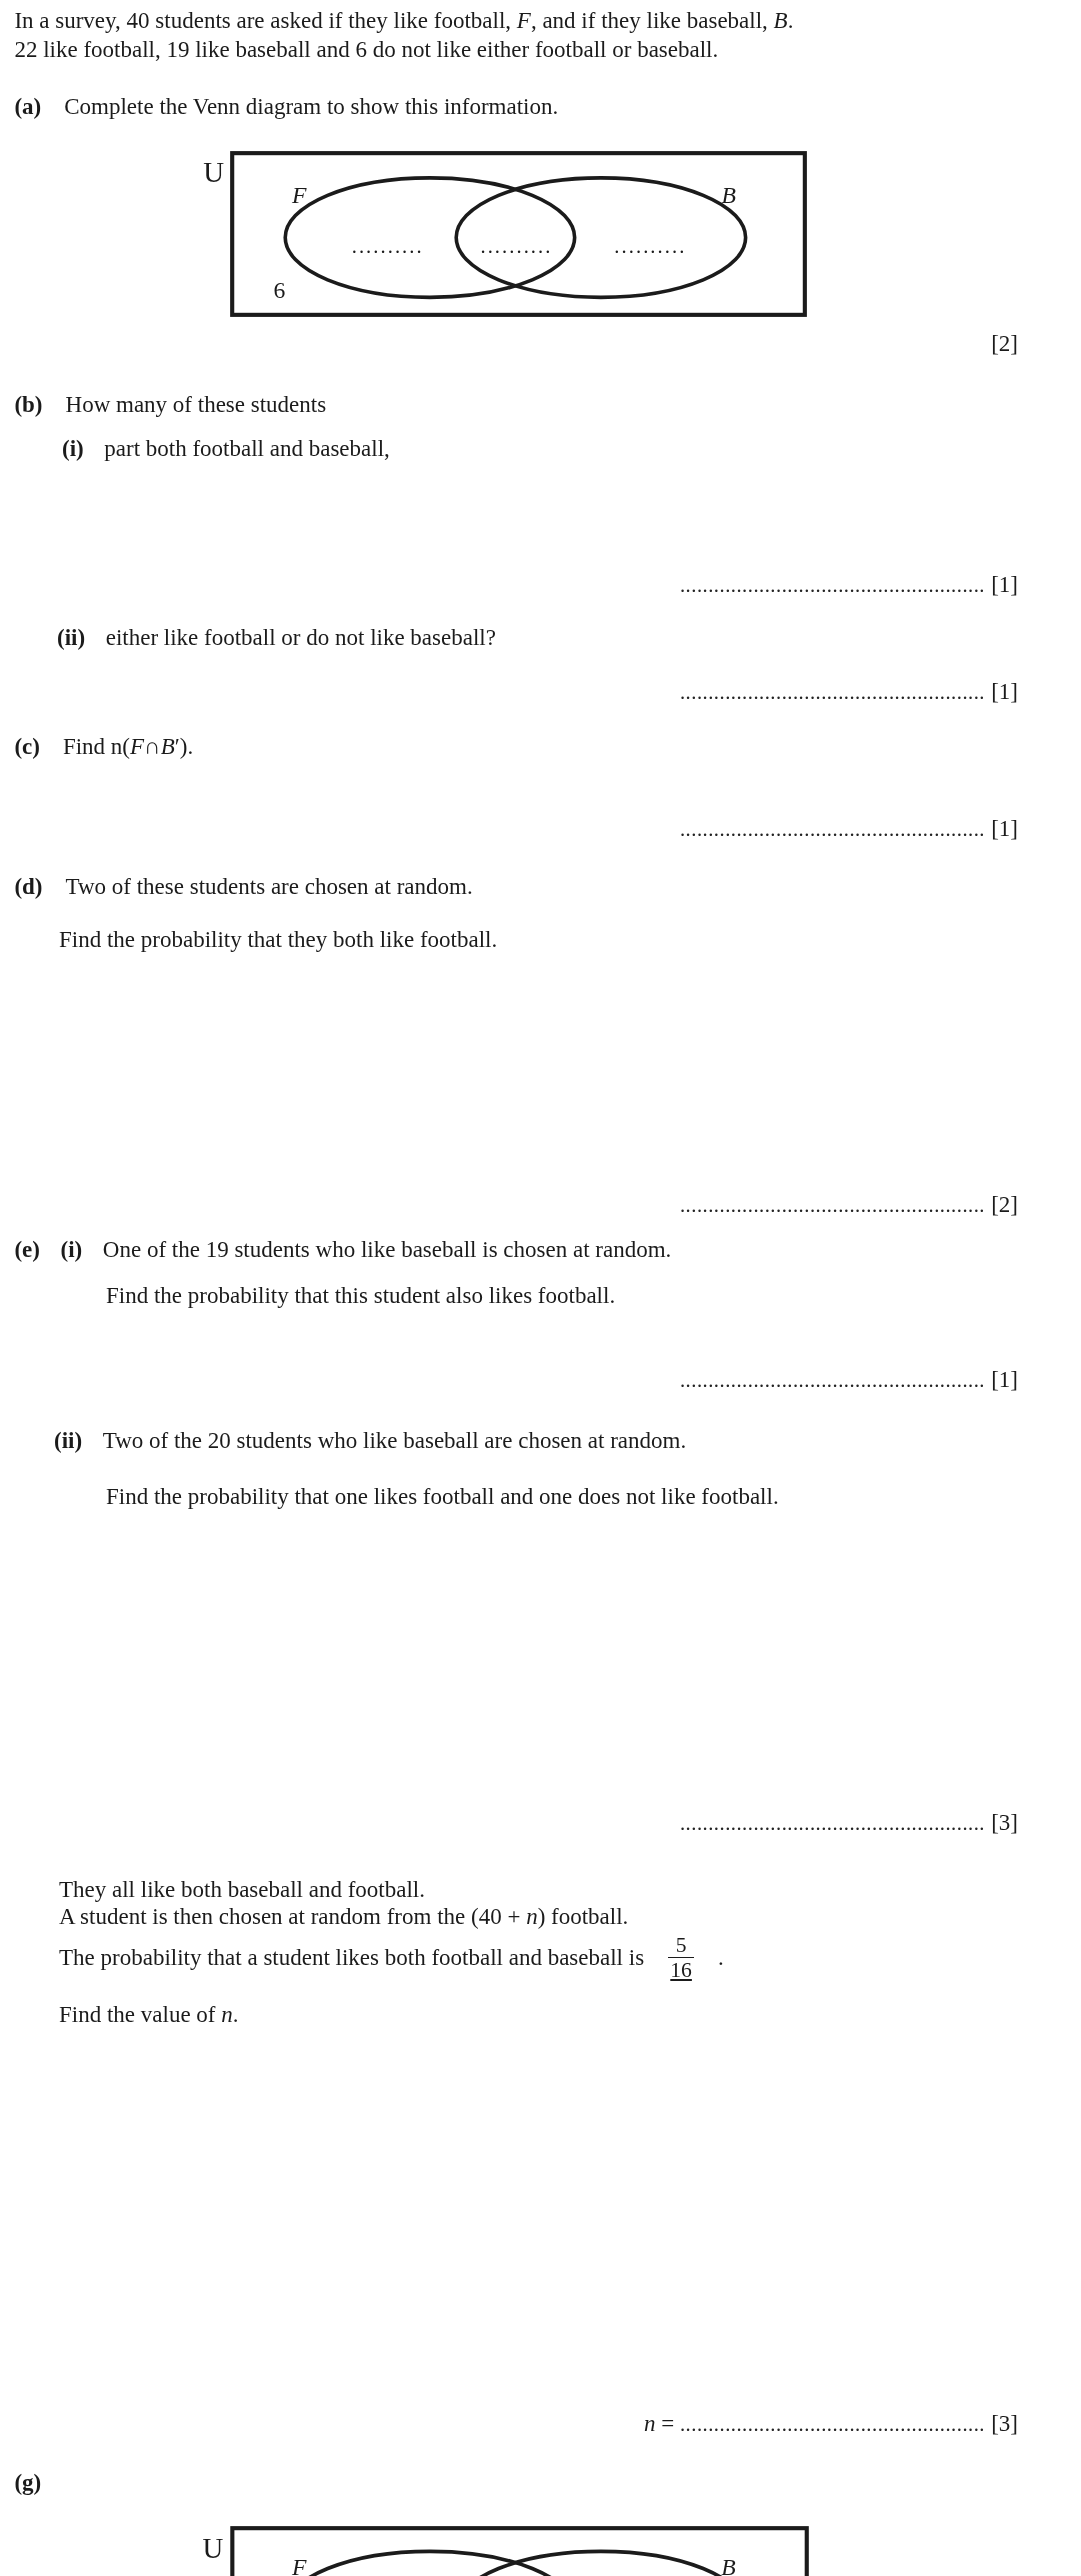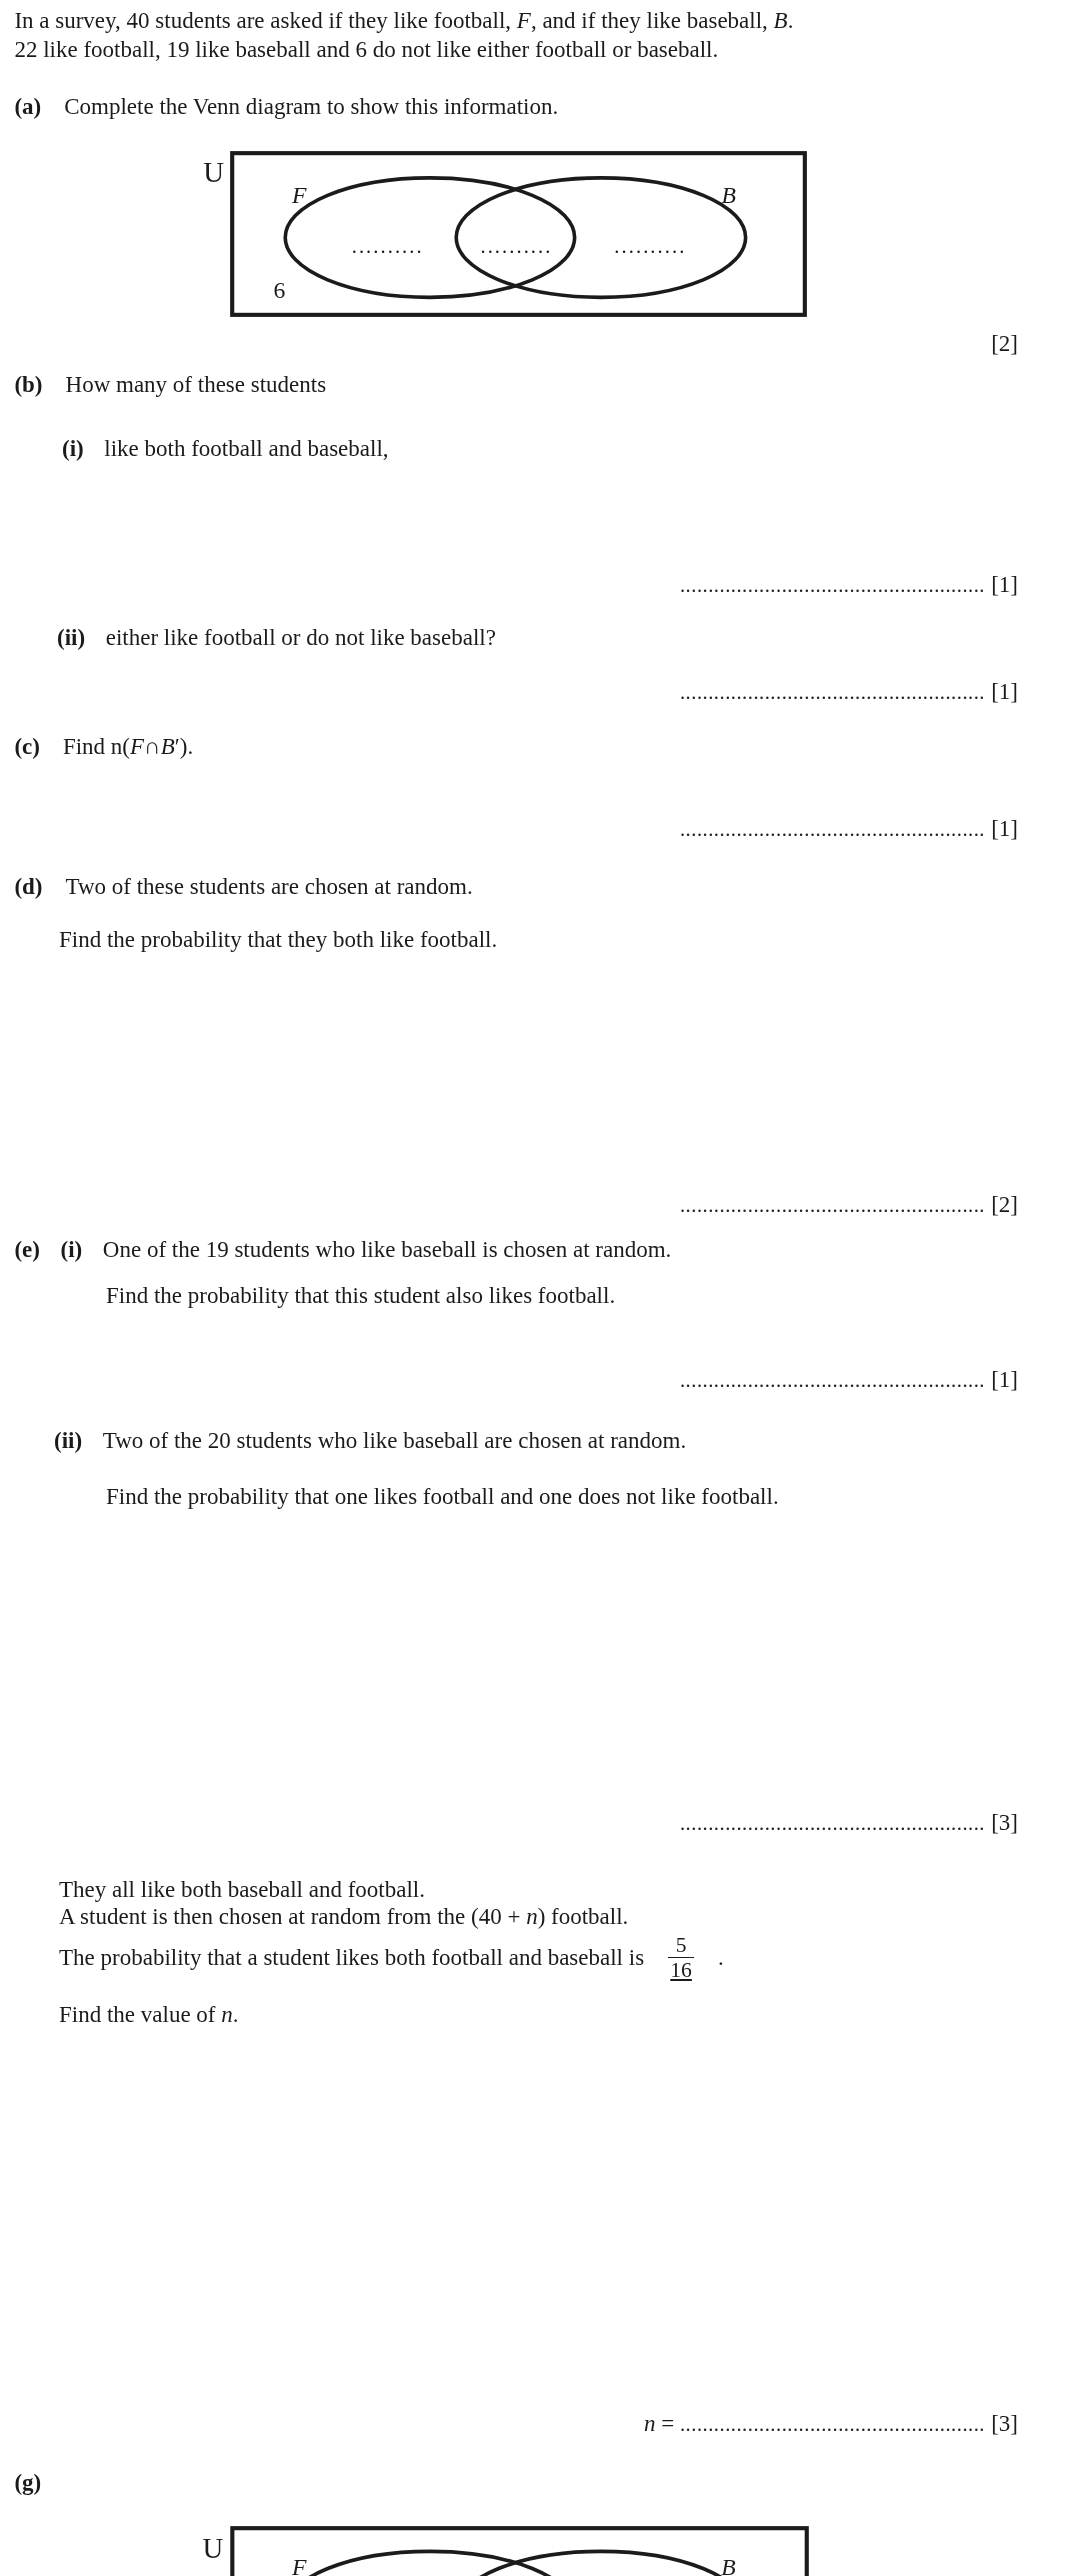--- a/index.html
+++ b/index.html
@@ -49,25 +49,25 @@
     <text x="372" y="204" class="dots" text-anchor="middle">..........</text>
     <text x="622" y="204" class="dots" text-anchor="middle">..........</text>
     <text x="882" y="204" class="dots" text-anchor="middle">..........</text>
     <text x="150" y="292" class="num">6</text>
   </svg>
 
   <div class="ans" style="top:330px;">
     <span class="mark">[2]</span>
   </div>
 
-  <div class="row" style="left:14.4px; top:370px;">
+  <div class="row" style="left:14.4px; top:390px;">
     <span class="lbl">(b)</span><span class="sp"></span><span>How many of these students</span>
   </div>
   <div class="row" style="left:62px; top:434px;">
-    <span class="lbl">(i)</span><span class="sp2"></span><span>like both football and baseball,</span>
+    <span class="lbl">(i)</span><span class="sp2"></span><span>part both football and baseball,</span>
   </div>
   <div class="ans" style="top:571px;">
     <span class="leader">......................................................</span><span class="mark">[1]</span>
   </div>
 
   <div class="row" style="left:57px; top:623px;">
     <span class="lbl">(ii)</span><span class="sp2"></span><span>either like football or do not like baseball?</span>
   </div>
   <div class="ans" style="top:678px;">
     <span class="leader">......................................................</span><span class="mark">[1]</span>

